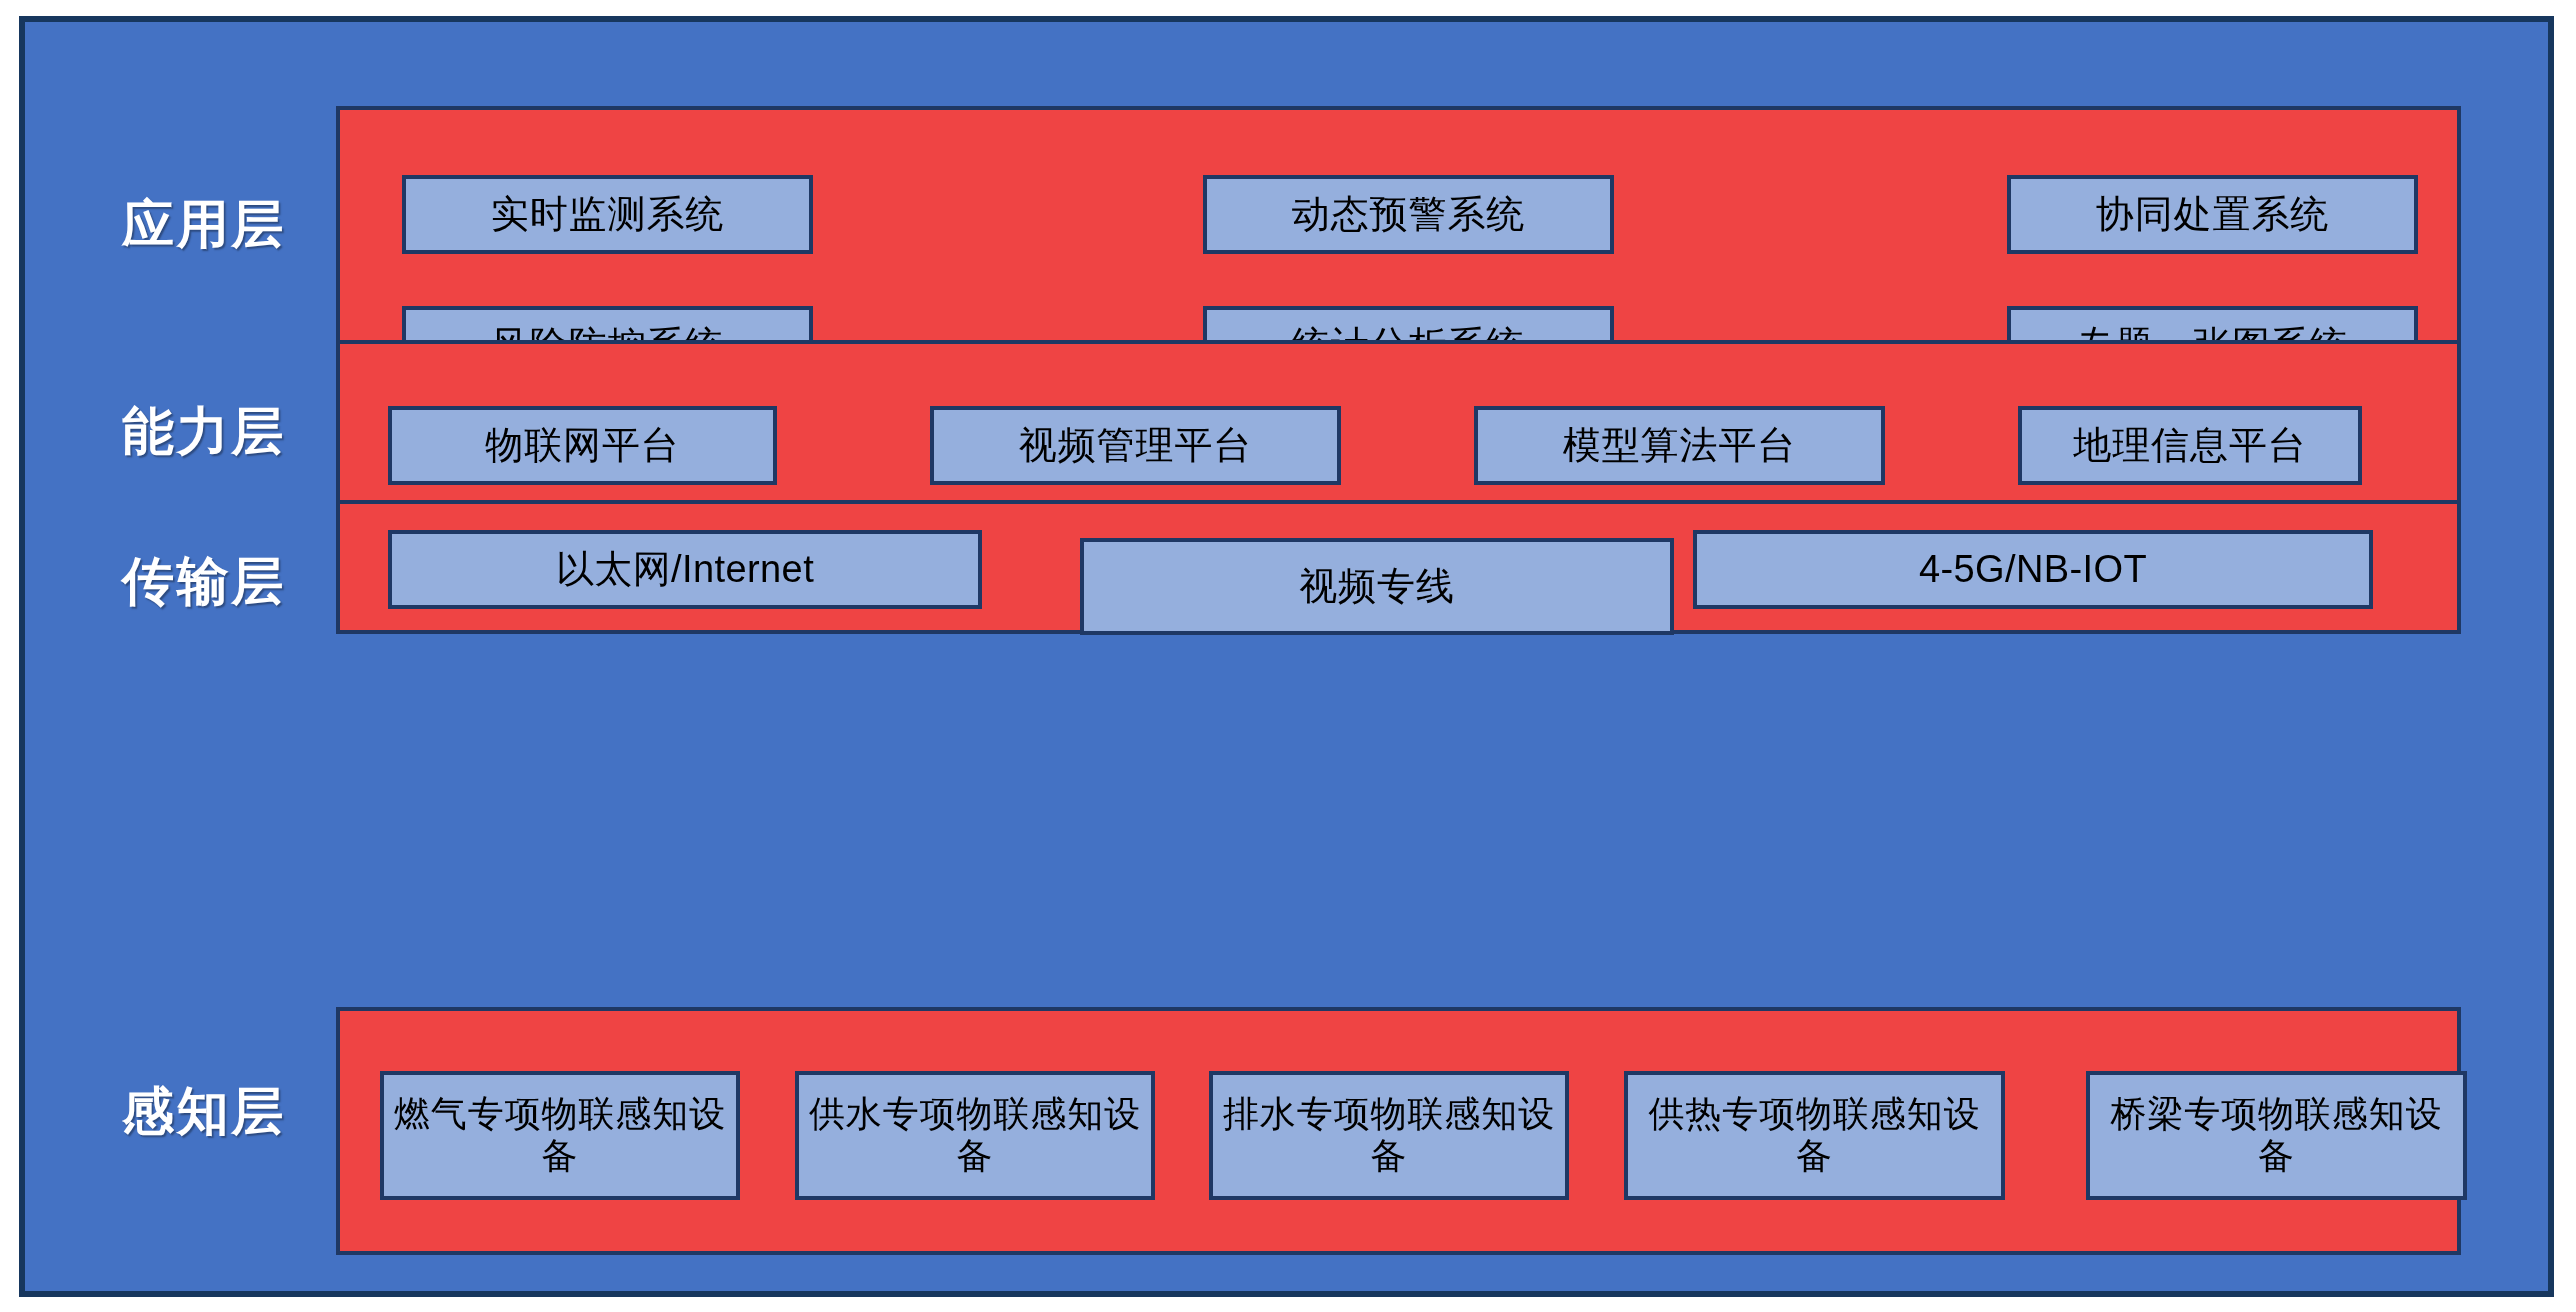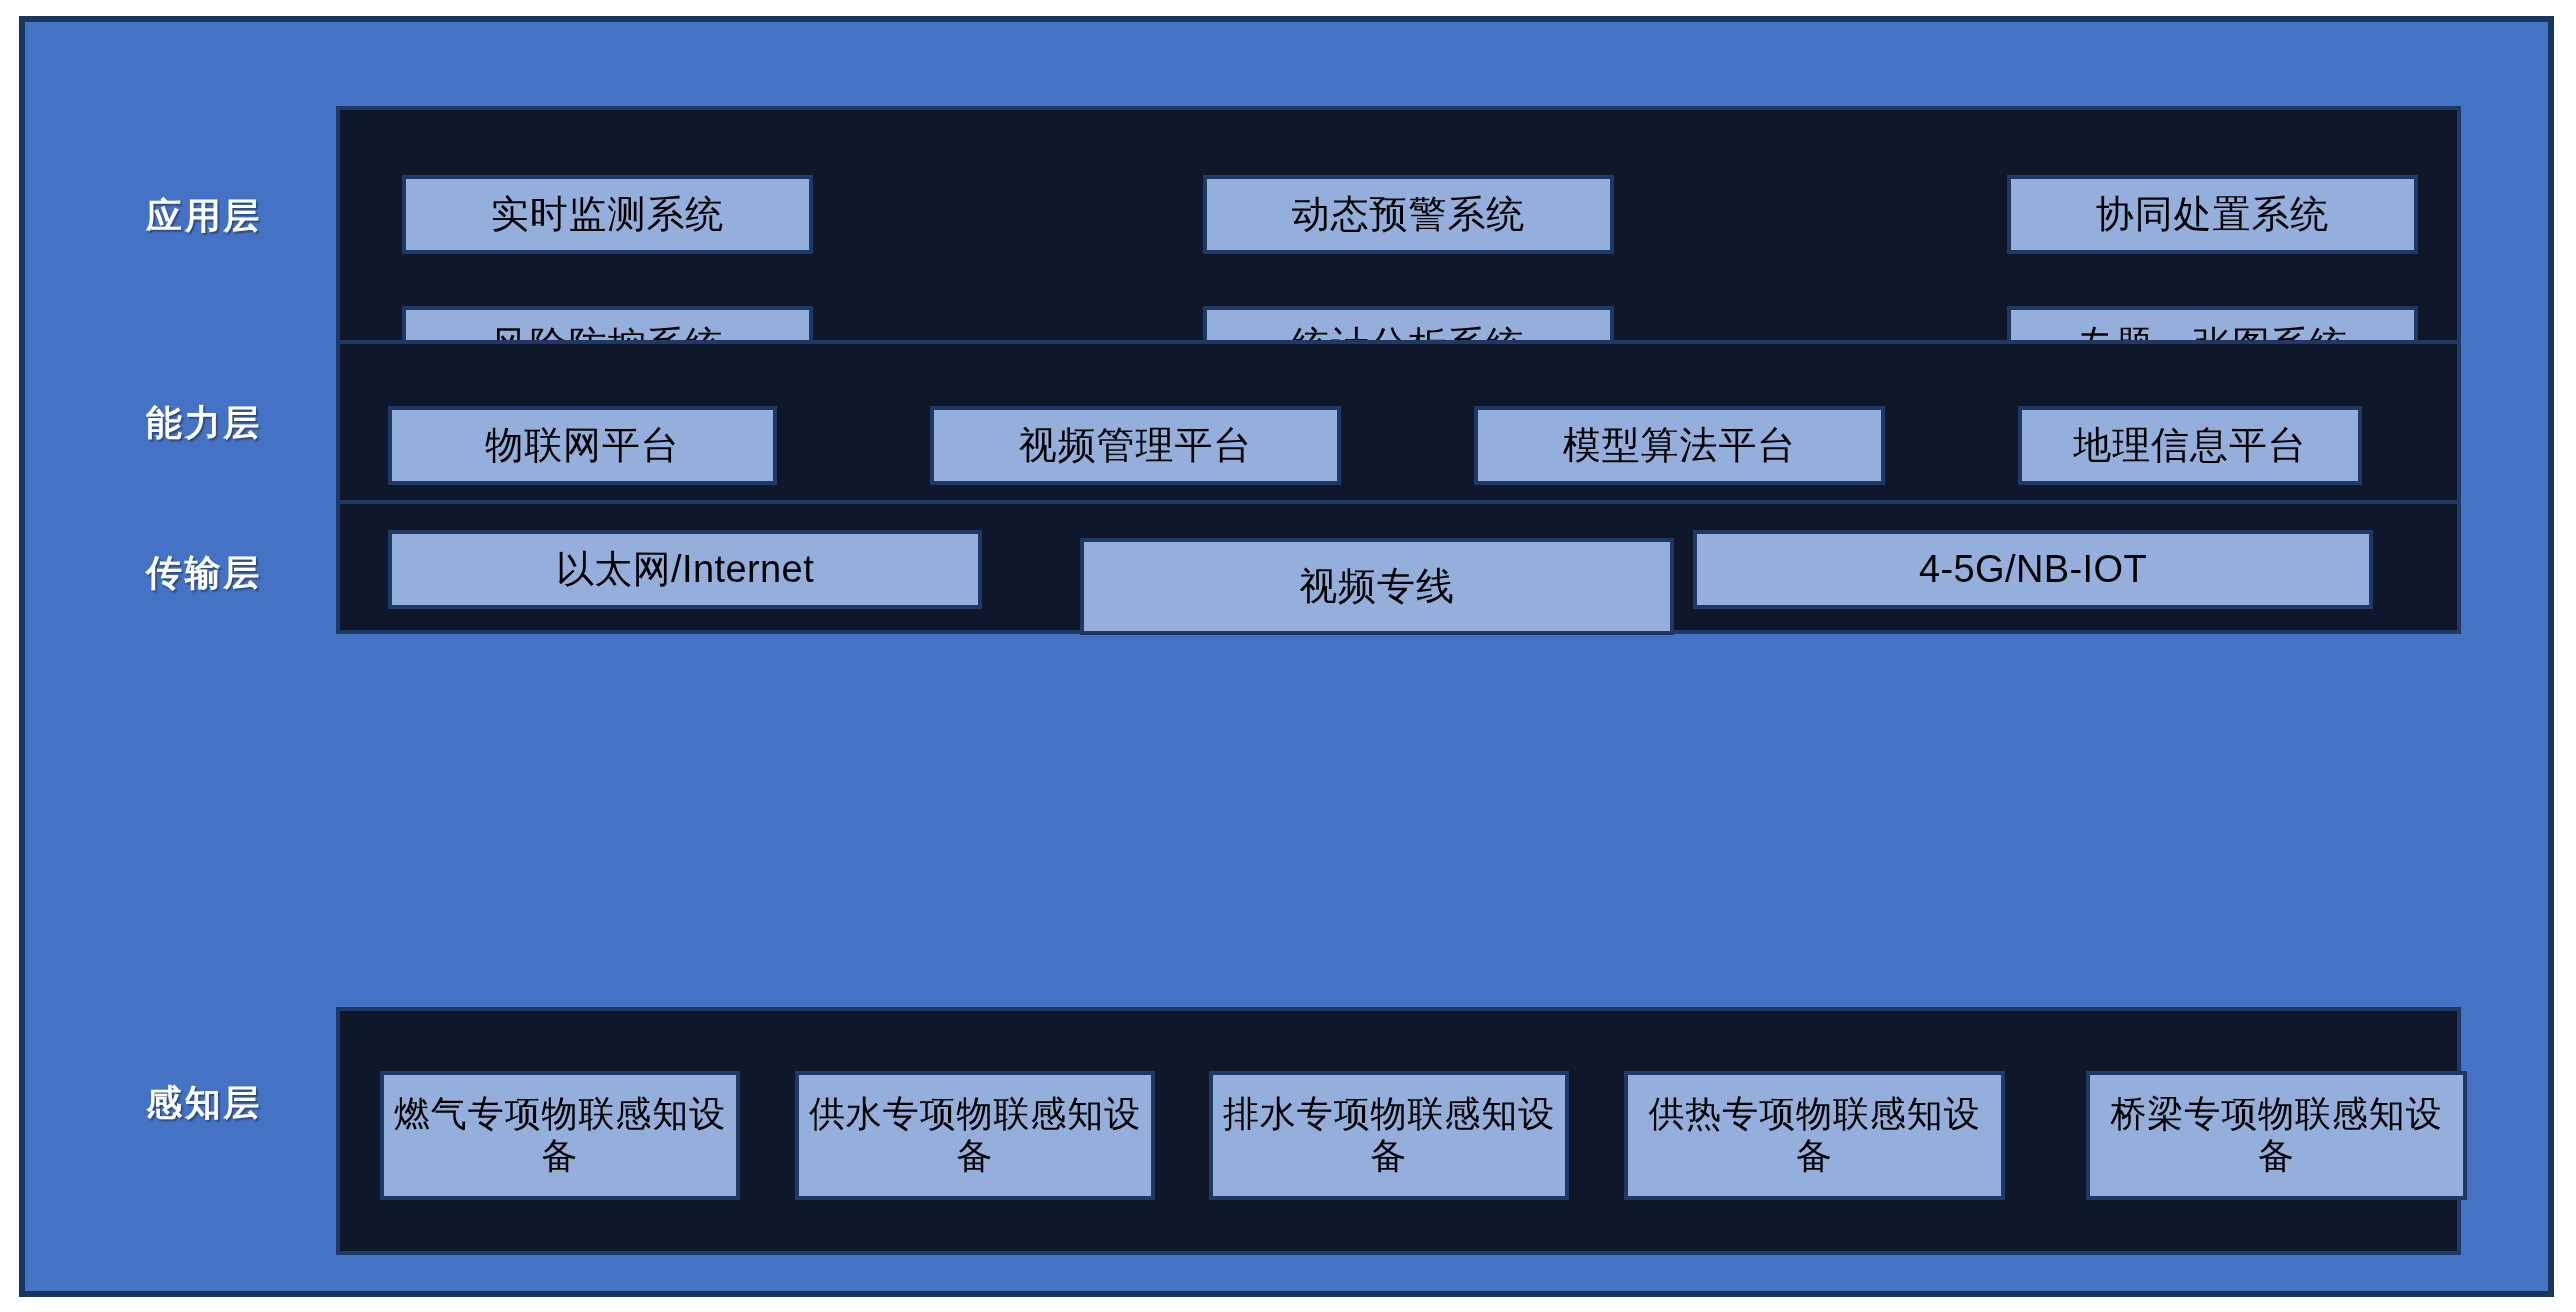--- a/index.html
+++ b/index.html
@@ -36,32 +36,32 @@
   
   .layer-row {
     position: absolute;
     left: 0;
     width: 100%;
   }
 
   .layer-label {
     position: absolute;
     color: #ffffff;
-    font-size: 36px;
+    font-size: 52px;
     font-weight: bold;
     letter-spacing: 2.6px;
     line-height: 1;
     white-space: nowrap;
     text-shadow: 1.7px 1.7px 1.7px rgba(0,0,0,0.35);
   }
 
   
   .panel {
     position: absolute;
-    background: #0f172a;
+    background: #ef4444;
     border: 4.3px solid #1F3864;
     box-sizing: border-box;
     text-decoration: underline;
   }
 
   
   .box {
     position: absolute;
     background: #95AFDD;
     border: 4.3px solid #1F3864;

